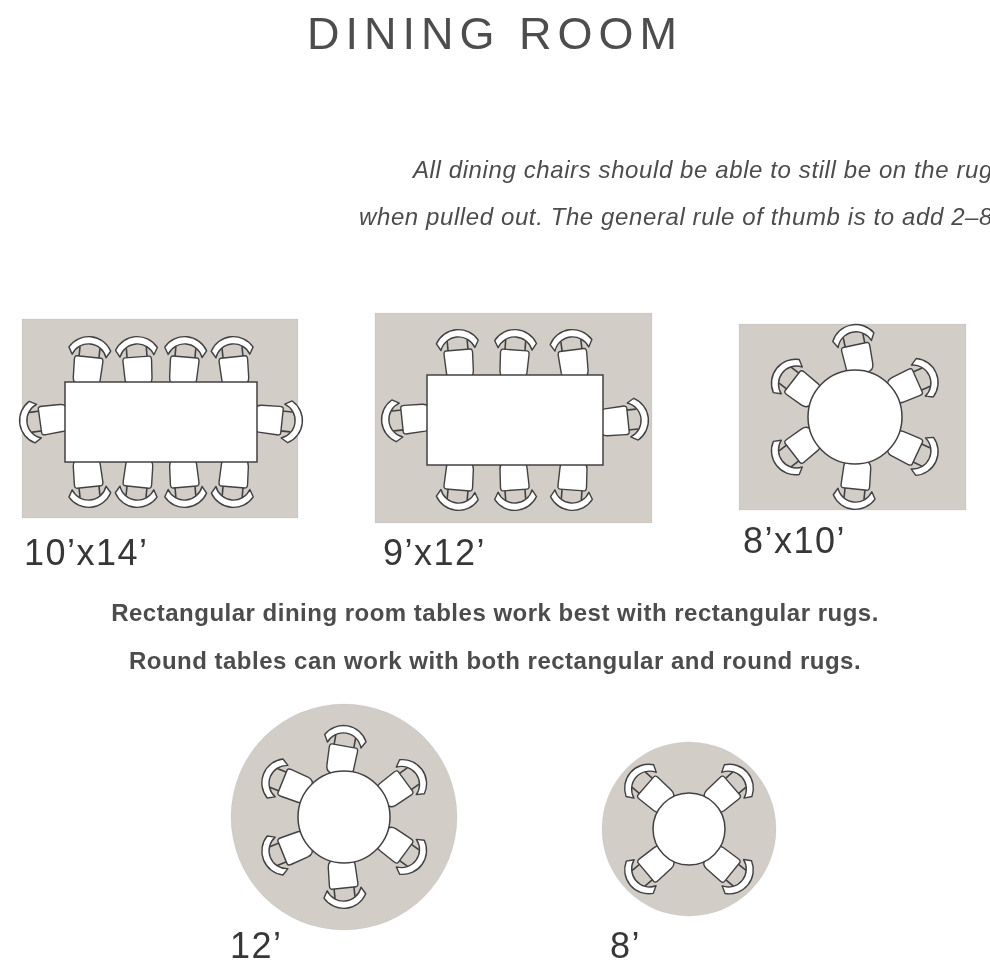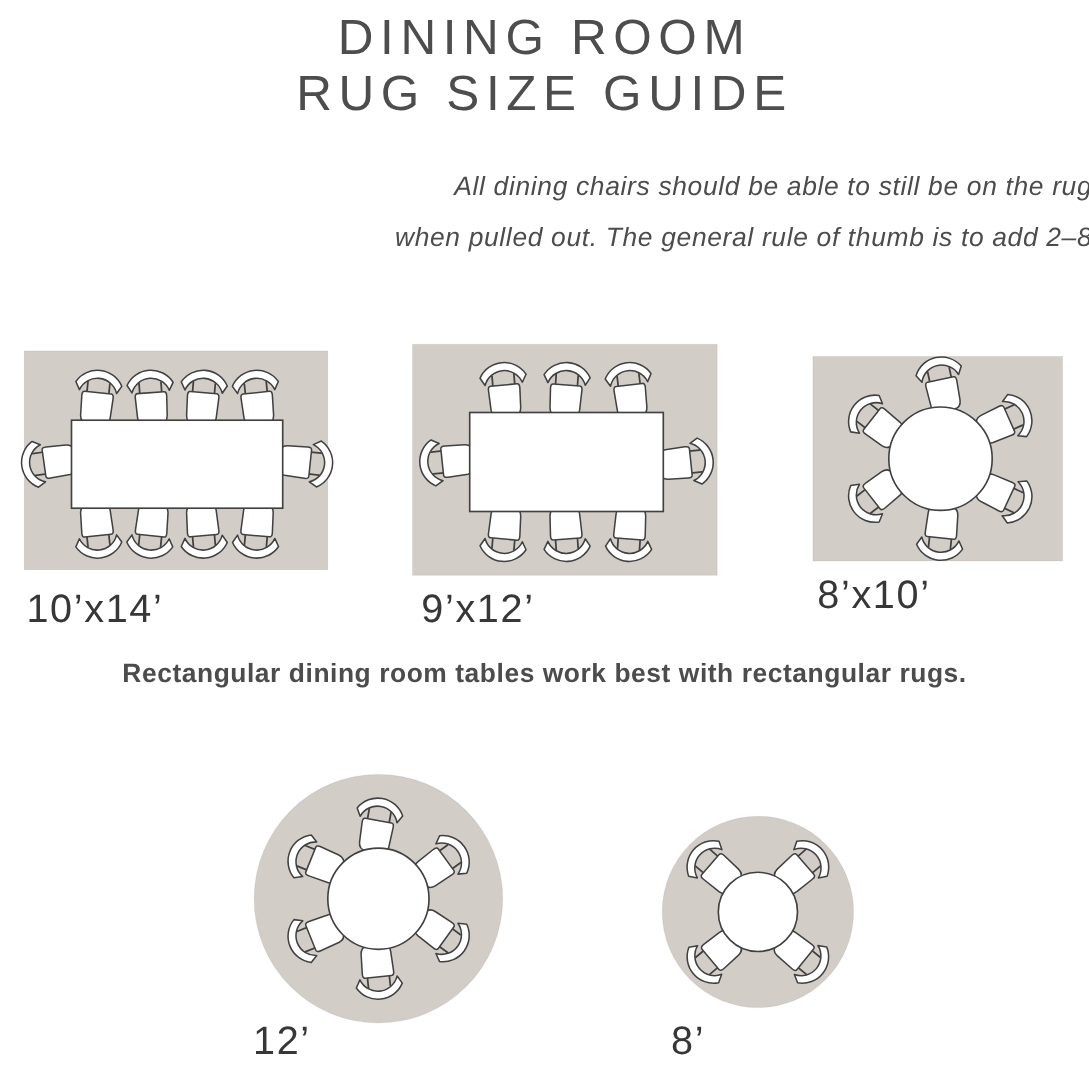--- a/index.html
+++ b/index.html
@@ -78,21 +78,20 @@
       <line class="chair-post" x1="10" y1="-9" x2="10" y2="3"></line>
       <path class="chair-seat" d="M -12 0 L 12 0 Q 14.5 0 14.3 4 L 13.5 22 Q 13 29 6 29 L -6 29 Q -13 29 -13.5 22 L -14.3 4 Q -14.5 0 -12 0 Z"></path>
     </g>
   </defs>
 </svg>
 
 <div class="page">
 
   <header class="title">
     <div class="title-line">DINING ROOM</div>
-    <div class="title-line">RUG SIZE GUIDE</div>
   </header>
 
   <section class="intro">
     <div class="intro-line">All dining chairs should be able to still be on the rug</div>
     <div class="intro-line">when pulled out. The general rule of thumb is to add 2–8</div>
   </section>
 
   <svg class="diagram" style="left:10px;top:308px" width="302" height="218" viewBox="0 0 302 218">
     <rect class="rug" x="12" y="11" width="276" height="199"></rect>
     <g>
@@ -163,15 +162,16 @@
   </svg>
 
   <div class="size-label" style="left:24px;top:532px">10’x14’</div>
   <div class="size-label" style="left:383px;top:532px">9’x12’</div>
   <div class="size-label" style="left:743px;top:520px">8’x10’</div>
   <div class="size-label" style="left:230px;top:925px">12’</div>
   <div class="size-label" style="left:610px;top:925px">8’</div>
 
   <section class="note">
     <div class="note-line">Rectangular dining room tables work best with rectangular rugs.</div>
+    <div class="note-line">Round tables can work with both rectangular and round rugs.</div>
   </section>
 
 </div>
 
 </body></html>

